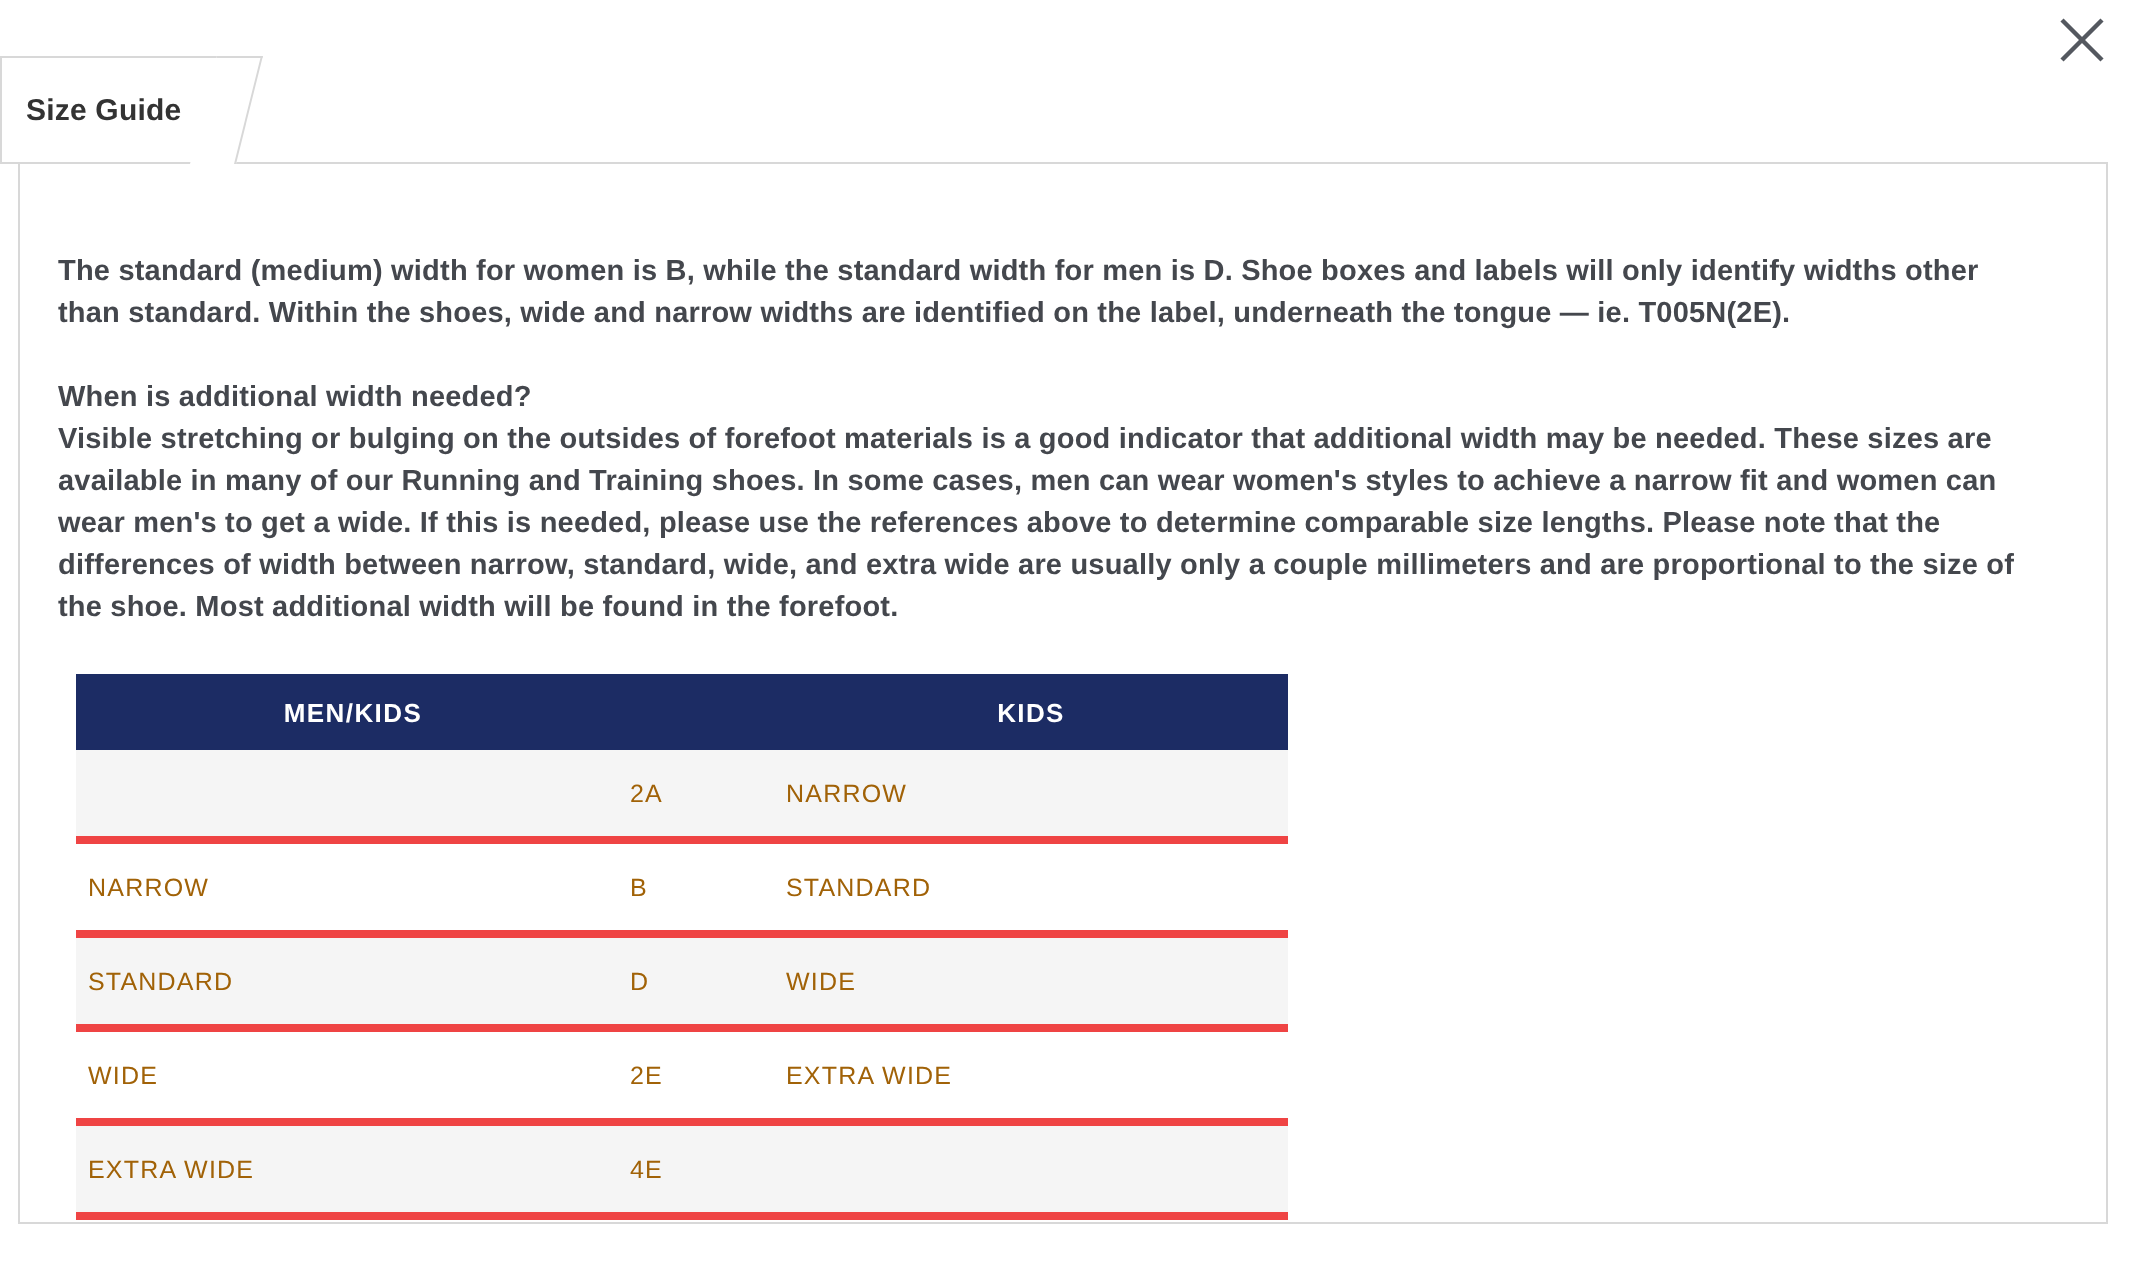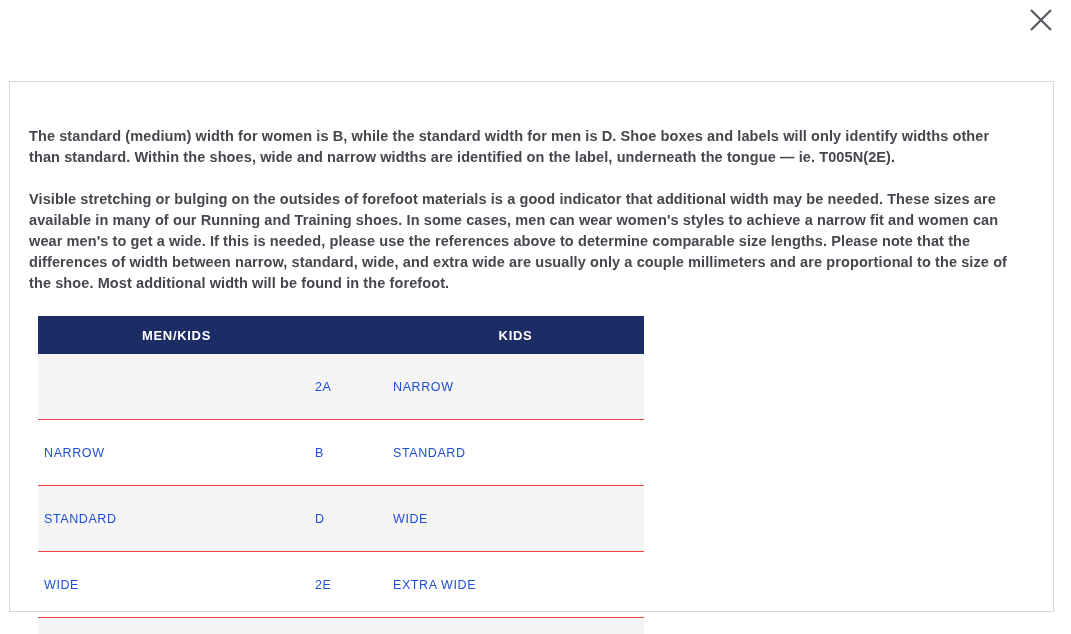--- a/index.html
+++ b/index.html
@@ -137,54 +137,58 @@
     color: #ffffff;
     font-size: 13px;
     font-weight: bold;
     letter-spacing: .7px;
     height: 38px;
     text-align: center;
     padding: 0;
   }
   table.width-table td {
     font-size: 12.5px;
-    color: #1d4ed8;
+    color: #a16207;
     letter-spacing: .6px;
     height: 41px;
-    padding: 12px 6px;
-    border-bottom: 1px solid #ef4444;
+    padding: 1px 6px;
+    border-bottom: 4px solid #ef4444;
     vertical-align: middle;
   }
   table.width-table tr.alt td { background: #f5f5f5; }
   .col-a { width: 265px; text-align: left; padding-left: 6px !important; }
   .col-b { width: 78px;  text-align: left; }
   .col-c { width: 257px; text-align: left; }
 </style>
 </head>
 <body>
 
 <button class="close-btn">
   <span>
     <svg width="30" height="30" viewBox="0 0 30 30" aria-hidden="true">
       <line x1="5" y1="5" x2="25" y2="25" stroke="#54585f" stroke-width="2.2"></line>
       <line x1="25" y1="5" x2="5" y2="25" stroke="#54585f" stroke-width="2.2"></line>
     </svg>
   </span>
 </button>
 
 <div class="tabs">
+  <div class="tab tab-inactive">
+    <span>Size Guide</span>
+  </div>
 </div>
 
 <div class="panel">
   <div class="content">
 
     <p class="body-text">The standard (medium) width for women is B, while the standard width for men is D. Shoe boxes and labels will only identify widths other than standard. Within the shoes, wide and narrow widths are identified on the label, underneath the tongue — ie. T005N(2E).</p>
 
     <div class="para-gap"></div>
 
+    <p class="subhead">When is additional width needed?</p>
     <p class="body-text">Visible stretching or bulging on the outsides of forefoot materials is a good indicator that additional width may be needed. These sizes are available in many of our Running and Training shoes. In some cases, men can wear women's styles to achieve a narrow fit and women can wear men's to get a wide. If this is needed, please use the references above to determine comparable size lengths. Please note that the differences of width between narrow, standard, wide, and extra wide are usually only a couple millimeters and are proportional to the size of the shoe. Most additional width will be found in the forefoot.</p>
 
     <table class="width-table">
       <thead>
         <tr>
           <th class="col-a">MEN/KIDS</th>
           <th class="col-b"></th>
           <th class="col-c">KIDS</th>
         </tr>
       </thead>

